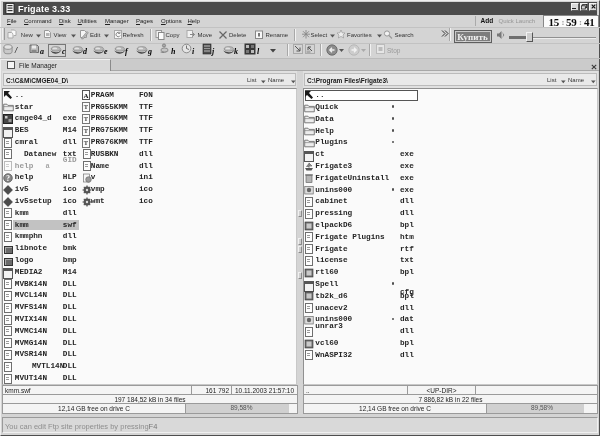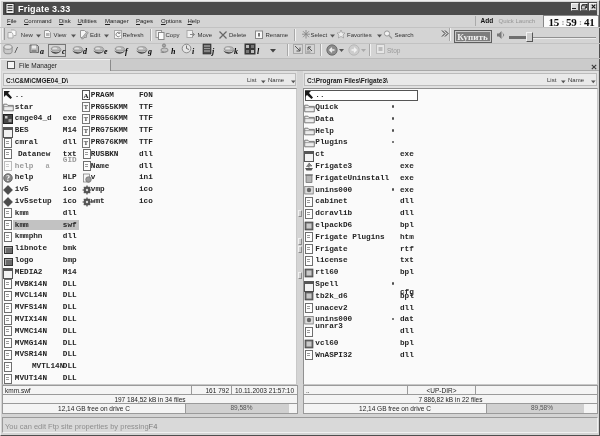--- a/index.html
+++ b/index.html
@@ -302,21 +302,21 @@
   </svg>
 <div class="a mono" style="left:14.8px;top:114.3px">cmge04_d</div>
 <div class="a mono" style="left:62.8px;top:114.3px">exe</div>
 <div class="winico" style="left:3px;top:126.69999999999999px"></div>
 <div class="a mono" style="left:14.8px;top:126.1px">BES</div>
 <div class="a mono" style="left:62.8px;top:126.1px">M14</div>
 <div class="doc" style="left:4px;top:137.5px"></div>
 <div class="a mono" style="left:14.8px;top:137.9px">cmral</div>
 <div class="a mono" style="left:62.8px;top:137.9px">dll</div>
 <div class="doc" style="left:4px;top:149.3px"></div>
-<div class="a mono" style="left:18px;top:149.7px">Datanew</div>
+<div class="a mono" style="left:24px;top:149.7px">Datanew</div>
 <div class="a mono" style="left:62.8px;top:149.7px">txt</div>
 <div class="doc" style="left:4px;top:161.10000000000002px;opacity:.45"></div>
 <div class="a mono" style="left:14.8px;top:161.5px;color:#9b9b9b">help</div>
 <div class="a mono" style="left:45.5px;top:161.9px;color:#a6a6a6;font-size:7px">a</div>
 <div class="a mono" style="left:62.8px;top:156px;color:#9b9b9b">GID</div>
 <svg class="a" style="left:3px;top:172.9px" width="10" height="10" viewBox="0 0 10 10">
     <circle cx="5" cy="5" r="4.3" fill="#888" stroke="#333" stroke-width="0.6"></circle>
     <text x="5" y="7.8" font-size="7.5" font-weight="bold" text-anchor="middle" fill="#fff" font-family="Liberation Serif">?</text>
   </svg>
 <div class="a mono" style="left:14.8px;top:173.3px">help</div>
@@ -480,21 +480,21 @@
     <rect x="0.8" y="1.5" width="8.4" height="7.5" fill="#ddd" stroke="#555" stroke-width="0.6"></rect>
     <circle cx="5" cy="5" r="2.2" fill="#666"></circle>
   </svg>
 <div class="a mono" style="left:315.3px;top:185.5px">unins000</div>
 <div class="a" style="left:391.8px;top:188.0px;width:2.6px;height:2.6px;background:#4f4f4f;border-radius:50%"></div>
 <div class="a mono" style="left:400px;top:185.5px">exe</div>
 <div class="doc" style="left:305px;top:196.9px"></div>
 <div class="a mono" style="left:315.3px;top:197.3px">cabinet</div>
 <div class="a mono" style="left:400px;top:197.3px">dll</div>
 <div class="doc" style="left:305px;top:208.7px"></div>
-<div class="a mono" style="left:315.3px;top:209.1px">dcravlib</div>
+<div class="a mono" style="left:315.3px;top:209.1px">pressing</div>
 <div class="a mono" style="left:400px;top:209.1px">dll</div>
 <svg class="a" style="left:304px;top:220.5px" width="10" height="10" viewBox="0 0 10 10">
     <rect x="1" y="1" width="8" height="8" fill="#6e6e6e" stroke="#333" stroke-width="0.6"></rect>
     <rect x="2.5" y="2.5" width="5" height="5" fill="#c9c9c9"></rect>
   </svg>
 <div class="a mono" style="left:315.3px;top:220.9px">elpackD6</div>
 <div class="a mono" style="left:400px;top:220.9px">bpl</div>
 <div class="doc" style="left:305px;top:232.3px"></div>
 <div class="a mono" style="left:315.3px;top:232.7px">Frigate Plugins</div>
 <div class="a mono" style="left:400px;top:232.7px">htm</div>

